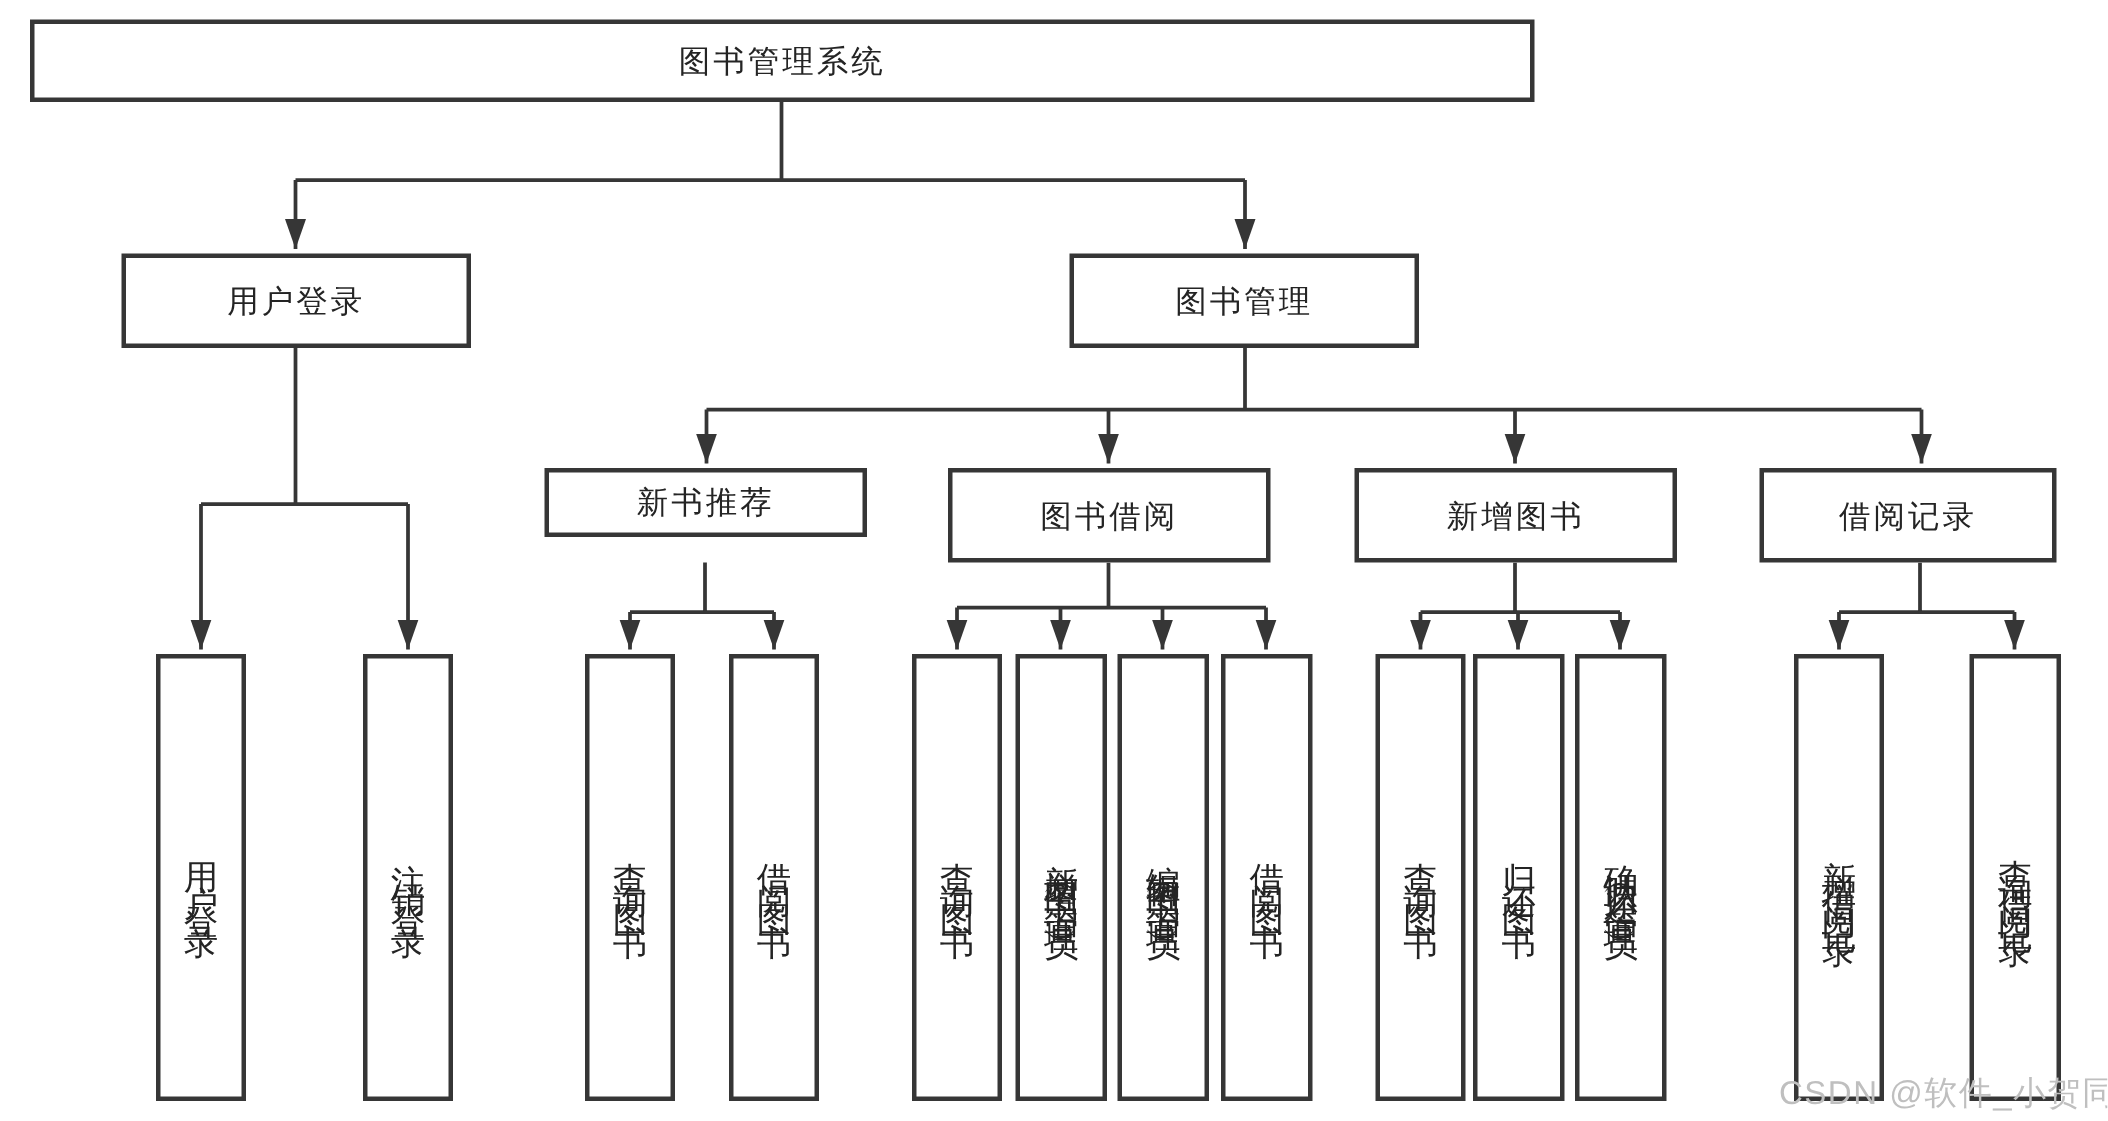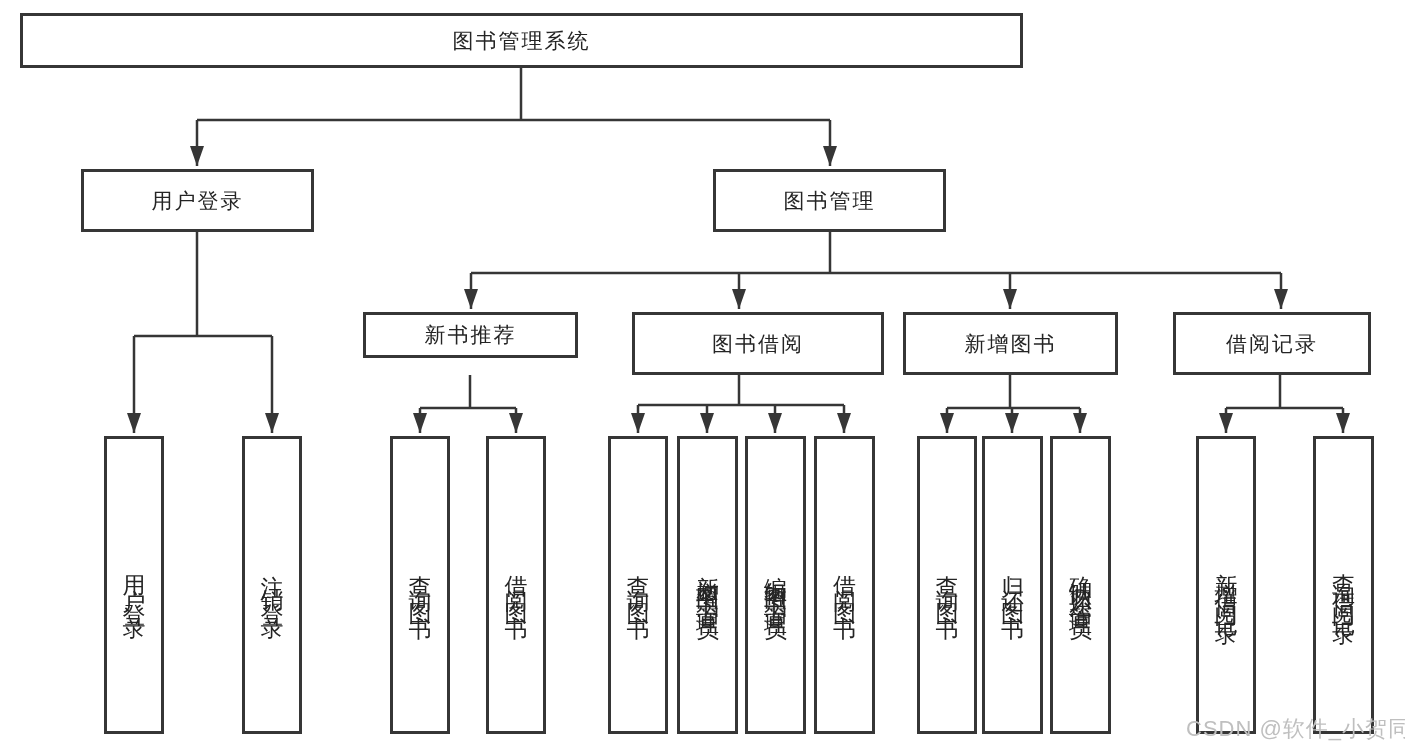--- a/index.html
+++ b/index.html
@@ -82,21 +82,21 @@
       <line x1="1343" y1="408" x2="1343" y2="433" marker-end="url(#arw)"></line>
     </g>
   </svg>
 
   <div class="box" style="left:20px;top:13px;width:1003px;height:55px">图书管理系统</div>
 
   <div class="box" style="left:81px;top:169px;width:233px;height:63px">用户登录</div>
   <div class="box" style="left:713px;top:169px;width:233px;height:63px">图书管理</div>
 
   <div class="box" style="left:363px;top:312px;width:215px;height:46px">新书推荐</div>
-  <div class="box" style="left:632px;top:312px;width:252px;height:63px">图书借阅</div>
+  <div class="box" style="left:632px;top:312px;width:215px;height:63px">图书借阅</div>
   <div class="box" style="left:903px;top:312px;width:215px;height:63px">新增图书</div>
   <div class="box" style="left:1173px;top:312px;width:198px;height:63px">借阅记录</div>
 
   <div class="box leaf sp4" style="left:104px;top:436px;width:60px;height:298px">用户登录</div>
   <div class="box leaf sp4" style="left:242px;top:436px;width:60px;height:298px">注销登录</div>
 
   <div class="box leaf sp4" style="left:390px;top:436px;width:60px;height:298px">查询图书</div>
   <div class="box leaf sp4" style="left:486px;top:436px;width:60px;height:298px">借阅图书</div>
 
   <div class="box leaf sp4" style="left:608px;top:436px;width:60px;height:298px">查询图书</div>

